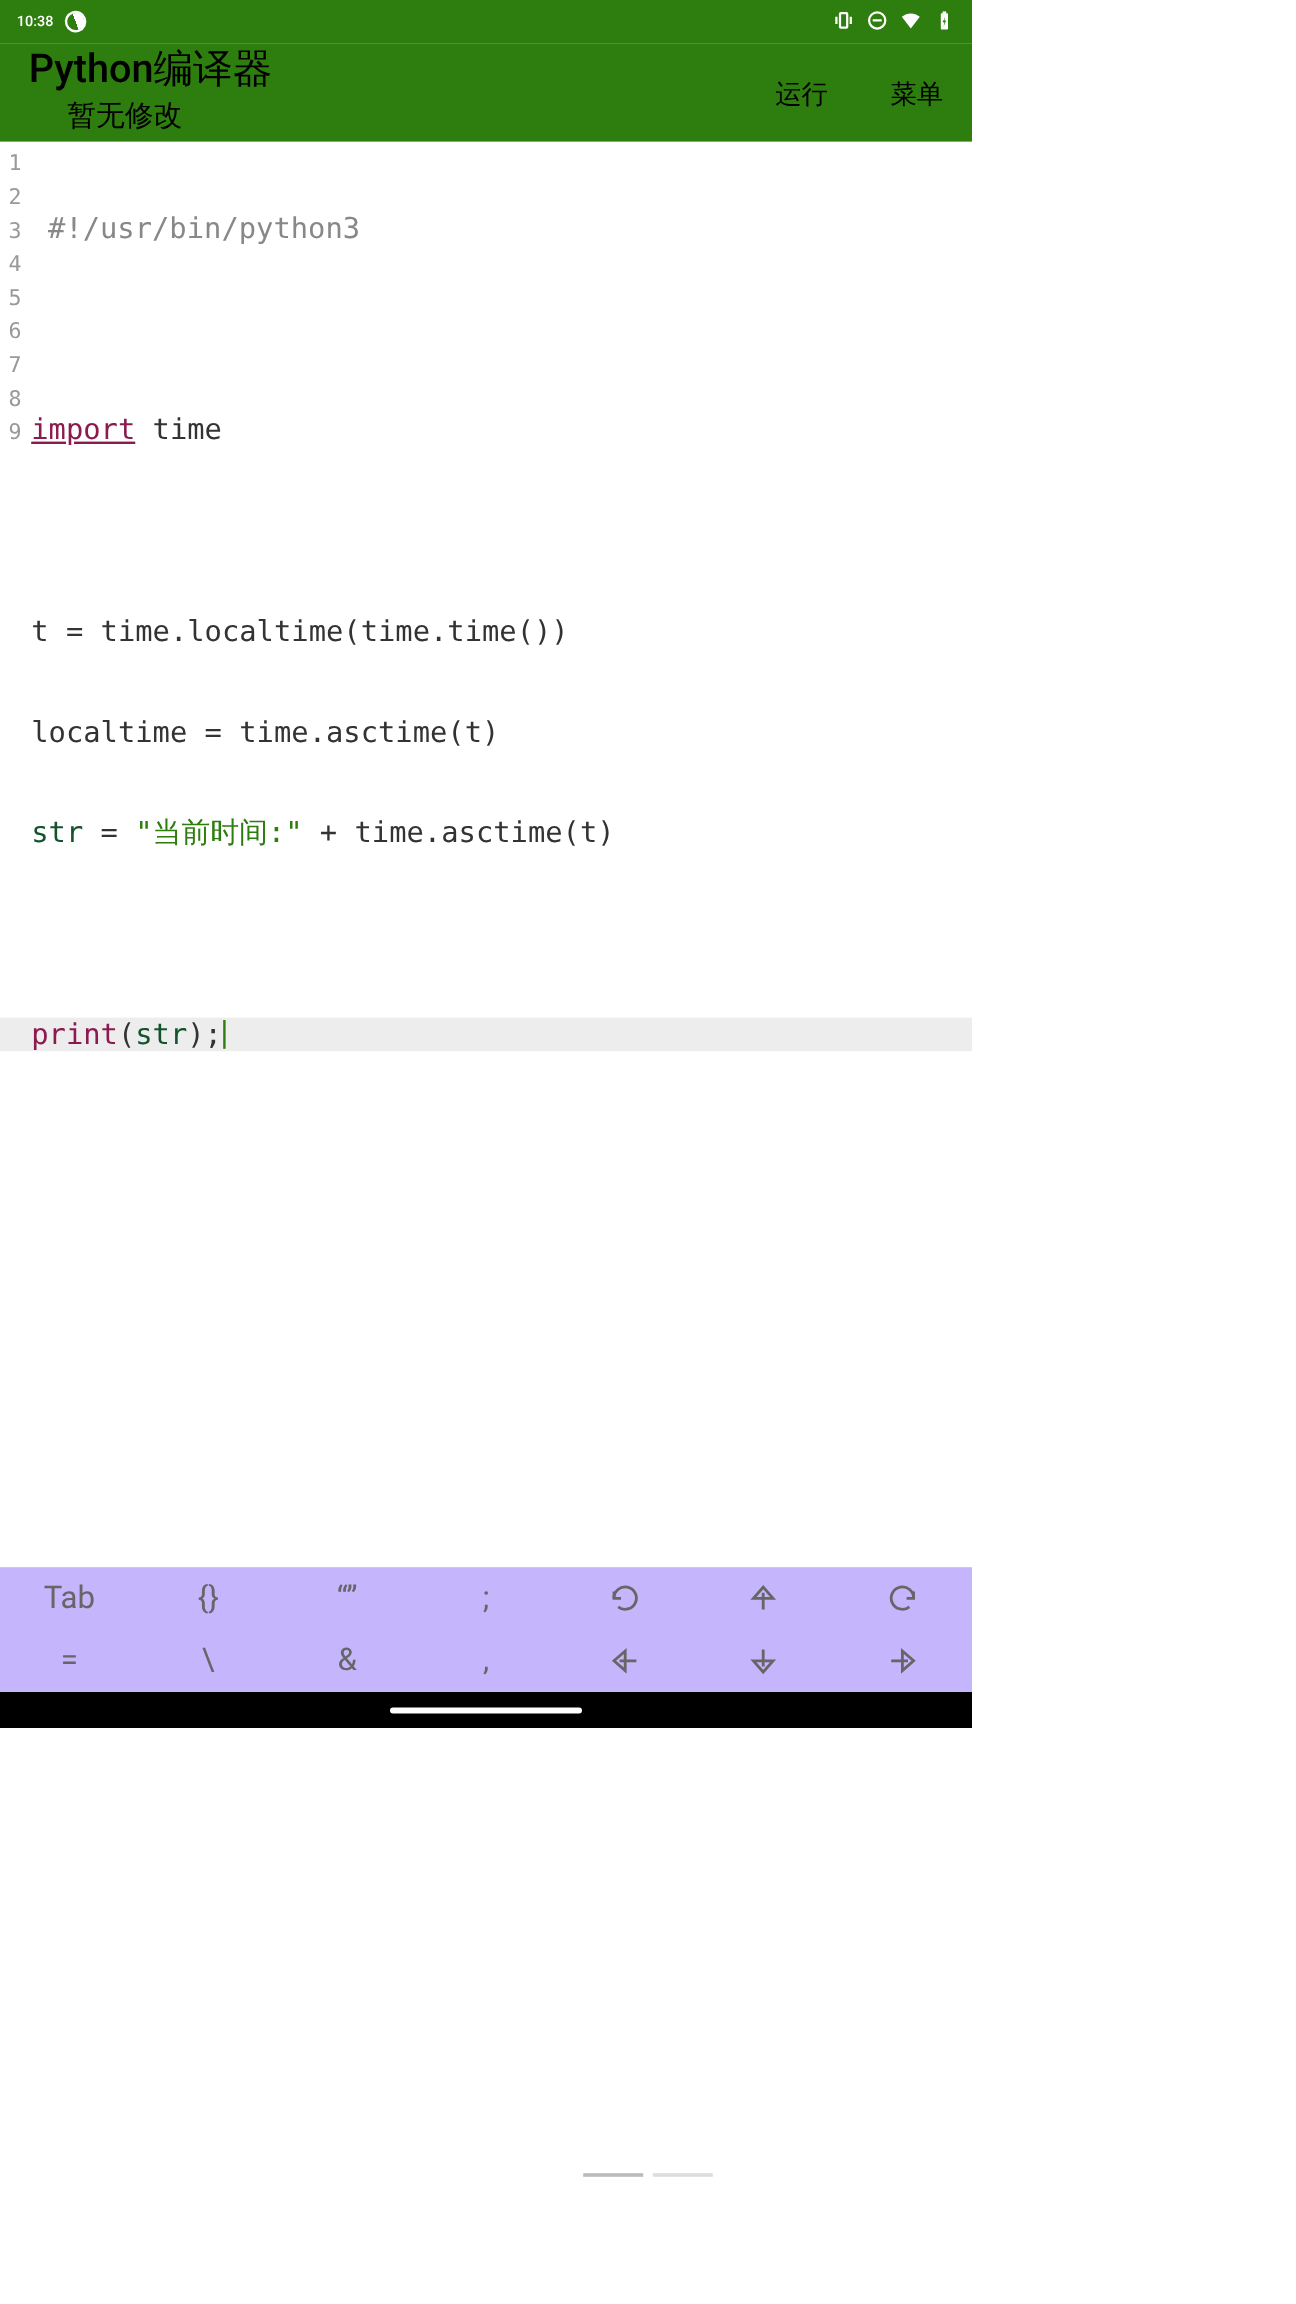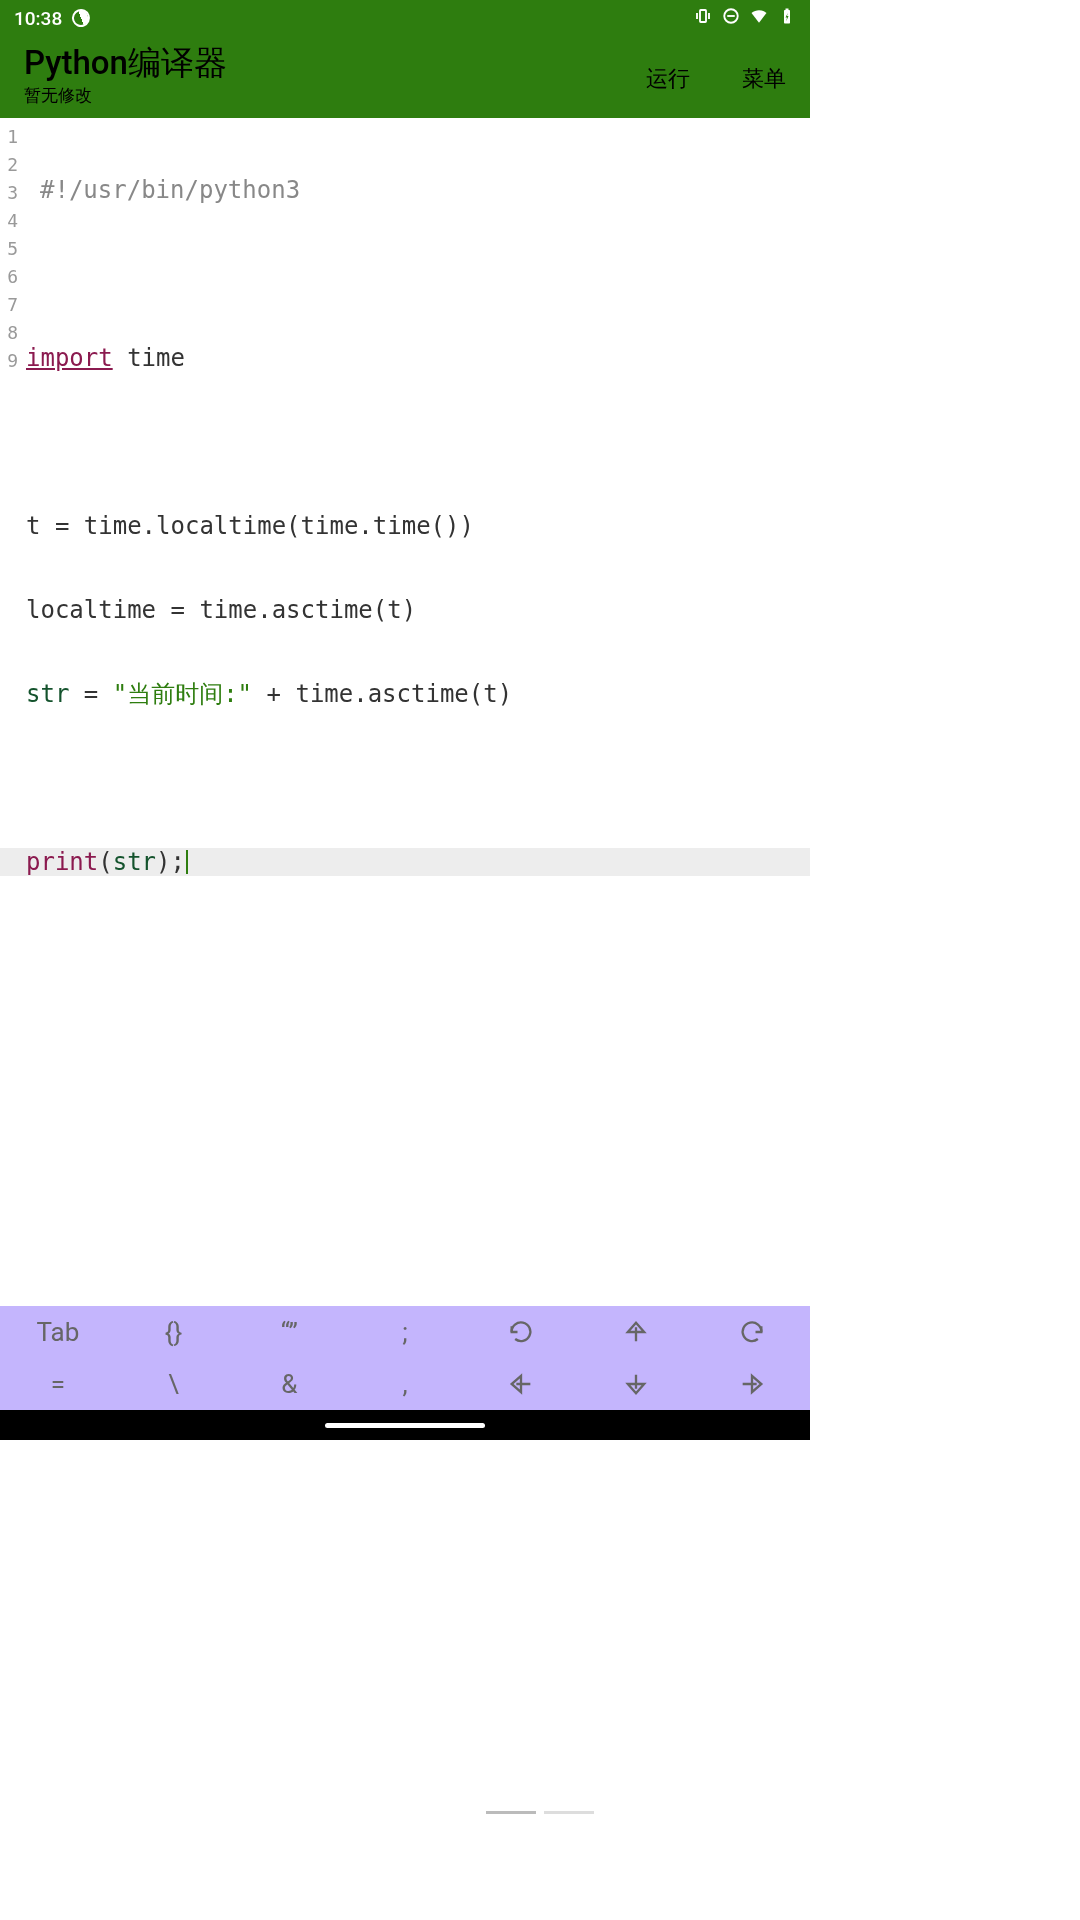--- a/index.html
+++ b/index.html
@@ -12,37 +12,37 @@
       background: #fff;
       overflow: hidden;
     }
     .status-bar {
       height: 36px;
       background: #2e7d0f;
       color: #fff;
       display: flex;
       align-items: center;
       padding: 0 14px;
-      font-size: 19px;
+      font-size: 12px;
       font-weight: 500;
     }
     .status-left { flex: 1; display: flex; align-items: center; gap: 10px; }
     .status-right { display: flex; align-items: center; gap: 10px; }
     .status-icon { width: 18px; height: 18px; }
     .header {
       height: 82px;
       background: #2e7d0f;
       color: #000000;
       display: flex;
       align-items: center;
       padding: 0 24px 4px 24px;
     }
     .header-left { flex: 1; }
     .app-title { font-size: 33px; font-weight: 500; line-height: 1.2; }
-    .subtitle { font-size: 17px; font-weight: 400; margin-top: 2px; }
+    .subtitle { font-size: 24px; font-weight: 400; margin-top: 2px; margin-left: 32px; }
     .header-actions { display: flex; gap: 52px; font-size: 22px; padding-top: 8px;}
     .header-btn { cursor: pointer; }
     .editor { flex: 1; display: flex; font-family: 'Menlo', 'Consolas', monospace; font-size: 24px; line-height: 28px; overflow: hidden; padding-top:2px;}
     .gutter {
       width: 22px;
       text-align: right;
       color: #999;
       padding-right: 4px;
       font-size: 18px;
       user-select: none;

